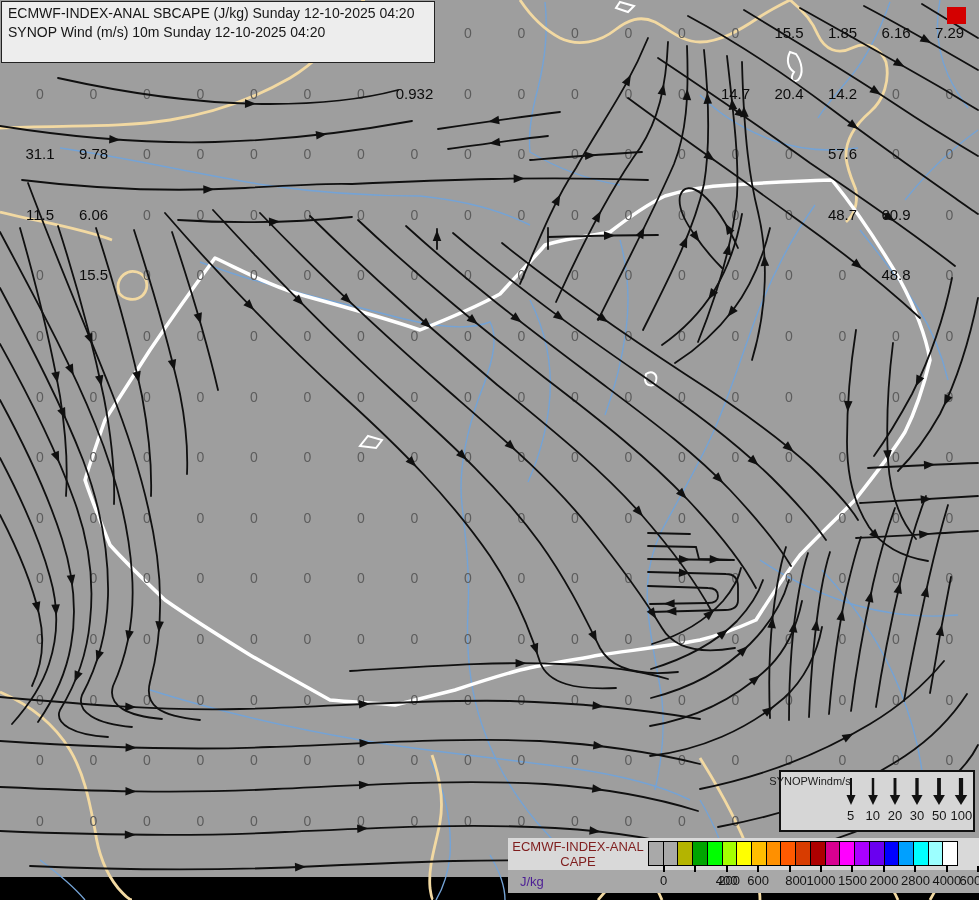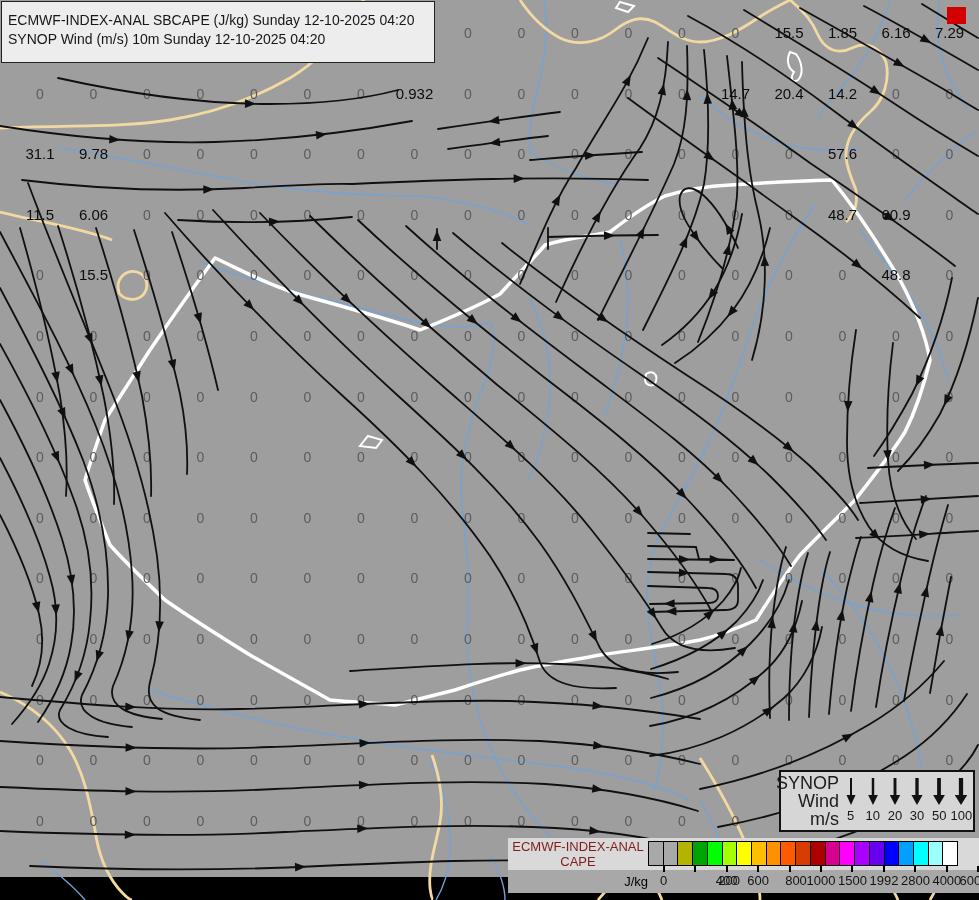--- a/index.html
+++ b/index.html
@@ -1,36 +1,36 @@
 <!DOCTYPE html>
 <html><head>
 <meta charset="utf-8">
 <style>
   html,body{margin:0;padding:0;background:#666;}
   #stage{position:relative;width:979px;height:900px;overflow:hidden;
          font-family:"Liberation Sans","DejaVu Sans",sans-serif;background:#9e9e9e;}
   #mapsvg{position:absolute;left:0;top:0;}
   .panel{position:absolute;box-sizing:border-box;}
   #titlebox{left:1px;top:1px;width:434px;height:62px;background:#ededed;
-            border:1px solid #222;padding:9px 6px;color:#171717;
+            border:1px solid #222;padding:2px 6px;color:#171717;
             font-size:14px;line-height:19.3px;white-space:nowrap;overflow:hidden;}
   #synopbox{left:779px;top:770px;width:196px;height:62px;background:#d6d6d6;
             border:2px solid #111;display:flex;align-items:stretch;color:#1c1c1c;}
-  #synop-left{width:58px;display:flex;flex-direction:column;justify-content:center;
-              align-items:flex-end;font-size:18px;line-height:18px;}
+  #synop-left{width:58px;display:flex;flex-direction:row;justify-content:center;
+              align-items:flex-start;font-size:11px;line-height:18px;}
   #synop-arrows{flex:1;display:flex;justify-content:space-evenly;align-items:flex-start;padding-top:4px;}
   .arrowcol{display:flex;flex-direction:column;align-items:center;width:21px;}
   .arrowcol .spd{font-size:13px;margin-top:2px;color:#161616;}
   #capebox{left:508px;top:838px;width:471px;height:55px;}
   #cape-strip1{position:absolute;left:0;top:0;width:471px;height:32px;background:#d9d9d9;}
   #cape-strip2{position:absolute;left:0;top:32px;width:471px;height:23px;background:#a8a8a8;}
   #cape-title{position:absolute;left:0;top:2px;width:140px;text-align:center;
               font-size:13px;line-height:14.5px;color:#7f1d1d;}
-  #cape-unit{position:absolute;left:0;top:36px;width:140px;text-align:right;
-             font-size:13px;color:#000000;}
+  #cape-unit{position:absolute;left:12px;top:36px;width:140px;text-align:left;
+             font-size:13px;color:#4c1d95;}
   #cape-swatches{position:absolute;left:140px;top:3px;height:25px;display:flex;}
   .swatch{width:15.73px;height:25px;border:1px solid #000;box-sizing:border-box;margin-left:-1px;}
   .swatch:first-child{margin-left:0;}
   .cape-tick{position:absolute;top:28px;width:2px;height:6px;background:#000;}
   .cape-lab{position:absolute;top:35px;transform:translateX(-50%);font-size:13px;color:#141414;}
   #redmark{left:947px;top:7px;width:19px;height:17px;position:absolute;}
 </style>
 </head>
 <body>
 
@@ -618,21 +618,21 @@
       <span class="cape-lab" style="left: 218.65px;">400</span>
       <div class="cape-tick" style="left: 249.11px;"></div>
       <span class="cape-lab" style="left: 250.11px;">600</span>
       <div class="cape-tick" style="left: 280.57px;"></div>
       <span class="cape-lab" style="left: 272px; margin-left: 16px;">800</span>
       <div class="cape-tick" style="left: 312.03px;"></div>
       <span class="cape-lab" style="left: 313.03px;">1000</span>
       <div class="cape-tick" style="left: 343.49px;"></div>
       <span class="cape-lab" style="left: 344.49px;">1500</span>
       <div class="cape-tick" style="left: 374.95px;"></div>
-      <span class="cape-lab" style="left: 375.95px;">1992</span>
+      <span class="cape-lab" style="left: 375.95px;">2000</span>
       <div class="cape-tick" style="left: 406.41px;"></div>
       <span class="cape-lab" style="left: 407.41px;">2800</span>
       <div class="cape-tick" style="left: 437.87px;"></div>
       <span class="cape-lab" style="left: 438.87px;">4000</span>
       <div class="cape-tick" style="left: 469.33px;"></div>
       <span class="cape-lab" style="left: 466px;">6000</span>
     </div>
 
   <div id="redmark" style="background: rgb(212, 0, 0);"></div>
 </div>

